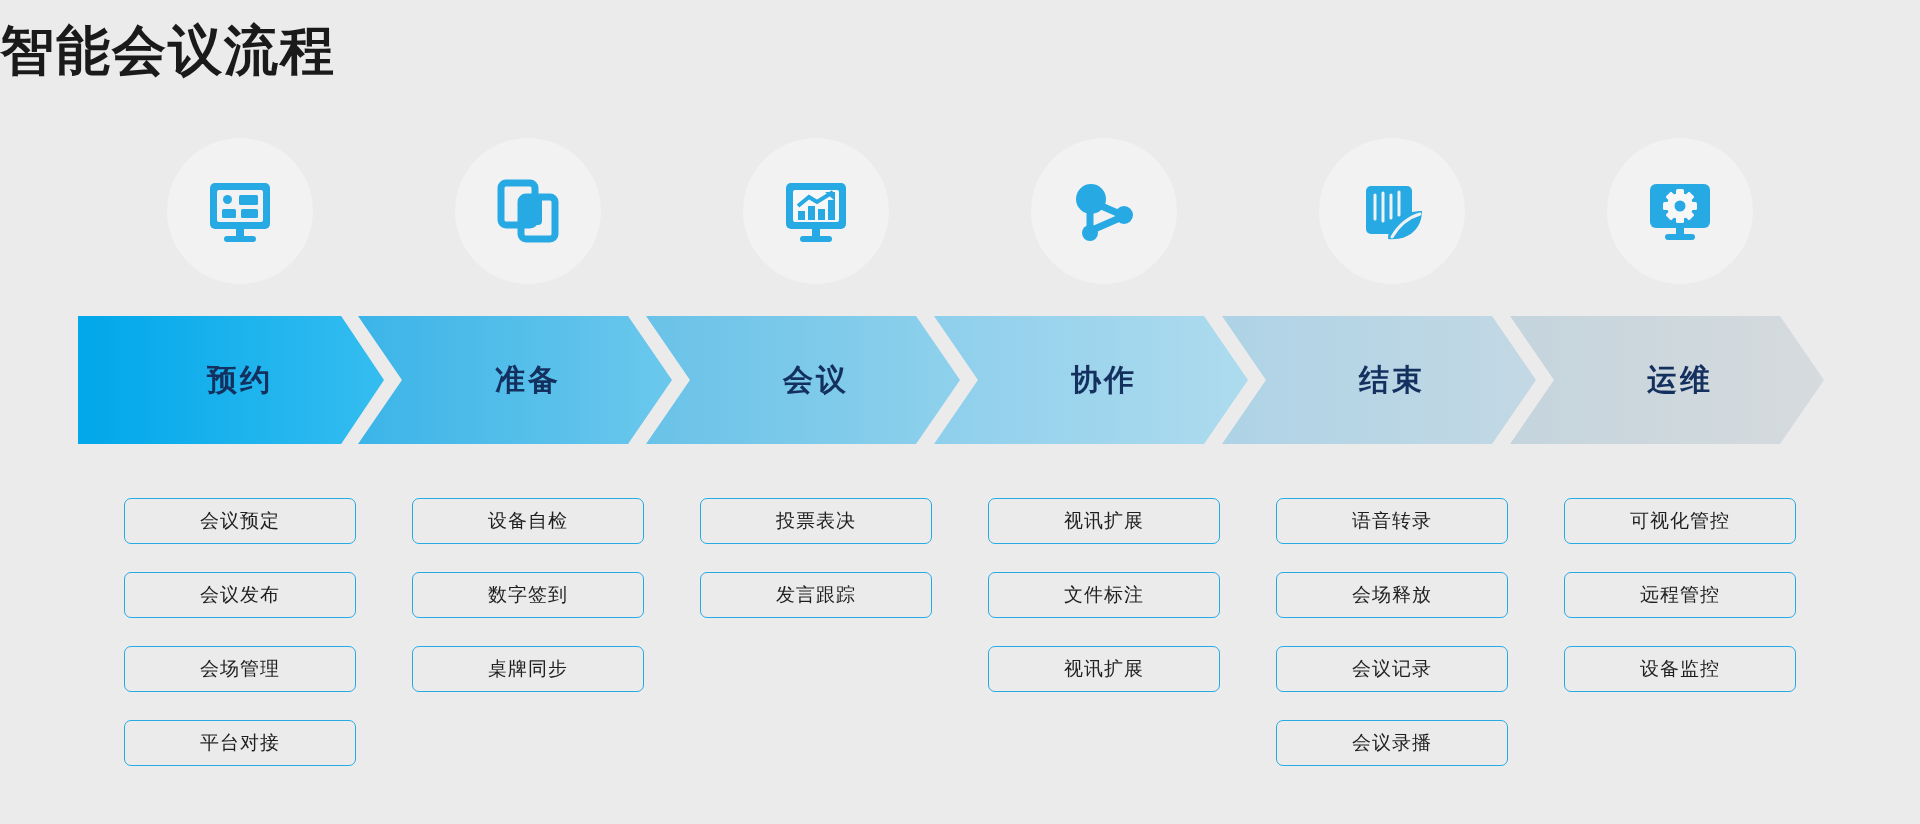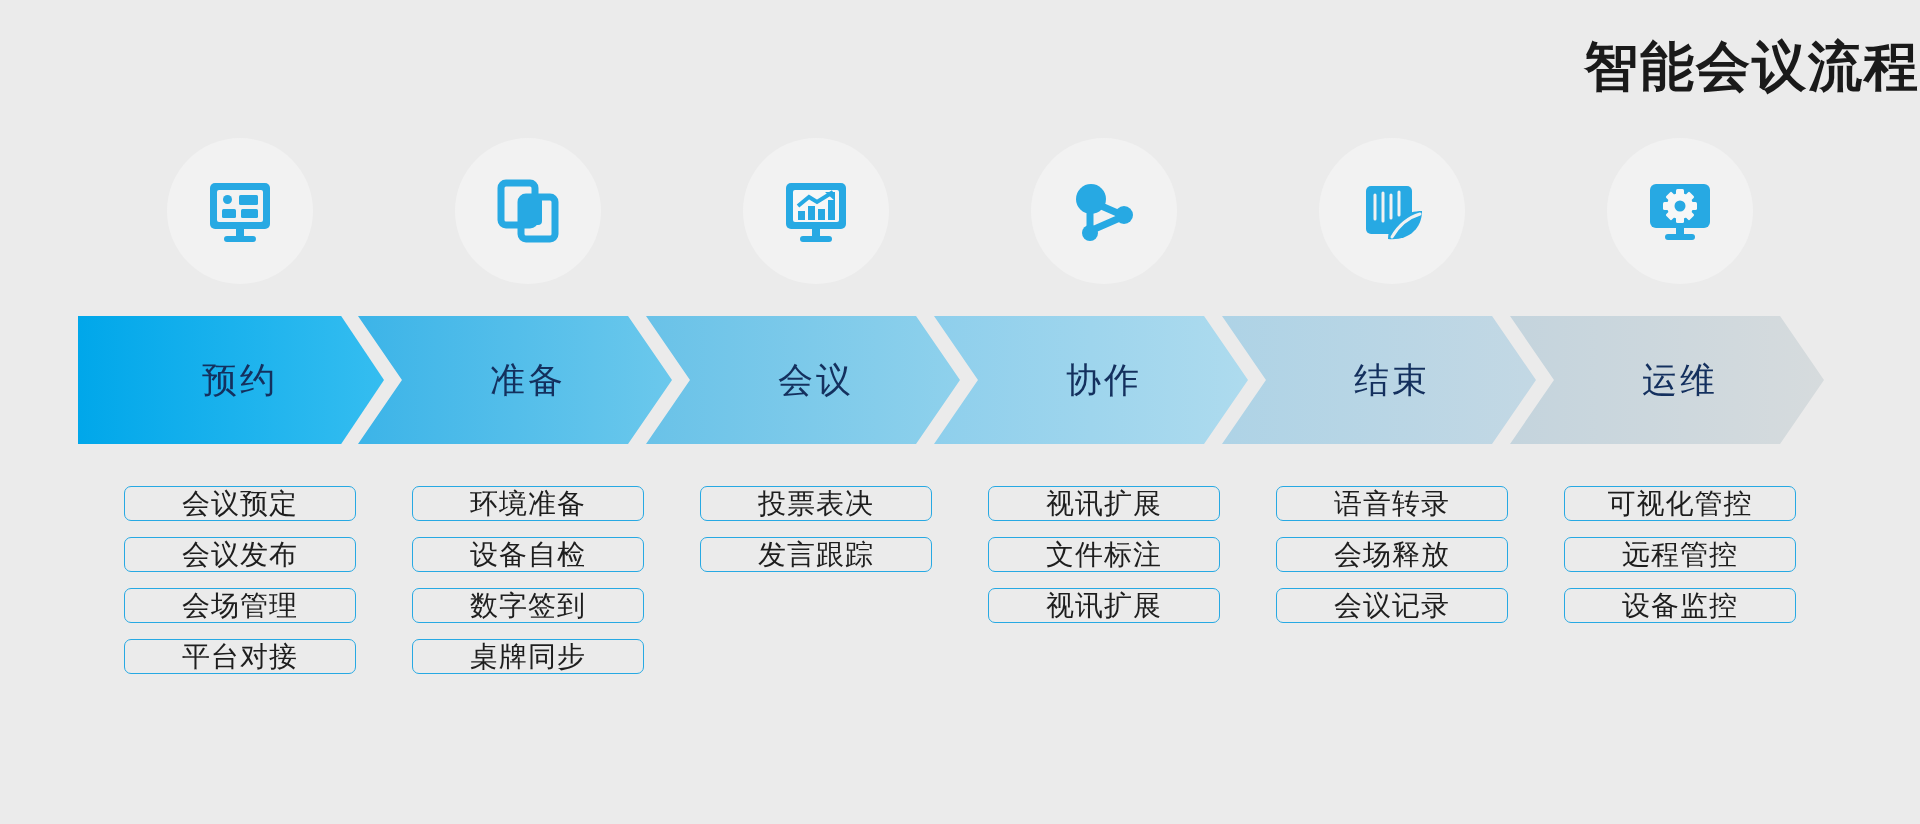--- a/index.html
+++ b/index.html
@@ -9,26 +9,26 @@
   body {
     width: 1920px;
     height: 824px;
     background: #ebebeb;
     font-family: "Liberation Sans", "DejaVu Sans", sans-serif;
     overflow: hidden;
     position: relative;
   }
 
   #page-title {
-    text-align: right;
+    text-align: left;
     font-size: 54px;
     font-weight: bold;
     color: #1a1a1a;
     letter-spacing: 2px;
-    padding-top: 34px;
+    padding-top: 18px;
     margin: 0;
     line-height: 1.2;
   }
 
   
   .stage-track {
     position: absolute;
     left: 96px;
     width: 1728px;
   }
@@ -76,51 +76,52 @@
     clip-path: polygon(0 0, 86% 0, 100% 50%, 86% 100%, 0 100%, 14% 50%);
   }
   .chevron:first-child .shape {
     left: -18px;
     width: 306px;
     clip-path: polygon(0 0, 86% 0, 100% 50%, 86% 100%, 0 100%);
   }
   .chevron-label {
     position: relative;
     z-index: 2;
-    font-size: 35px;
-    font-weight: normal;
+    font-size: 30px;
+    font-weight: bold;
     color: #14305e;
     letter-spacing: 3px;
   }
 
   
   #cards-row {
     top: 486px;
     display: flex;
   }
   .card-col {
     width: 288px;
     display: flex;
     flex-direction: column;
     align-items: center;
     gap: 16px;
   }
   .feature-card {
     width: 232px;
-    height: 35px;
+    height: 46px;
     box-sizing: border-box;
     border: 1.6px solid #27a9e3;
     border-radius: 7px;
     background: transparent;
     display: flex;
     align-items: center;
     justify-content: center;
-    font-size: 28px;
+    font-size: 19px;
     color: #1e1e1e;
     letter-spacing: 1px;
+    margin-top: 12px;
   }
 </style>
 </head>
 <body>
 
 <h1 id="page-title">智能会议流程</h1>
 
 <div class="stage-track" id="icon-row">
 
   <div class="icon-cell">
@@ -245,41 +246,41 @@
 <div class="stage-track" id="cards-row">
 
   <div class="card-col">
     <div class="feature-card">会议预定</div>
     <div class="feature-card">会议发布</div>
     <div class="feature-card">会场管理</div>
     <div class="feature-card">平台对接</div>
   </div>
 
   <div class="card-col">
-    <div class="feature-card">环境准备</div>
     <div class="feature-card">设备自检</div>
     <div class="feature-card">数字签到</div>
     <div class="feature-card">桌牌同步</div>
   </div>
 
   <div class="card-col">
     <div class="feature-card">投票表决</div>
     <div class="feature-card">发言跟踪</div>
   </div>
 
   <div class="card-col">
     <div class="feature-card">视讯扩展</div>
     <div class="feature-card">文件标注</div>
     <div class="feature-card">视讯扩展</div>
   </div>
 
   <div class="card-col">
     <div class="feature-card">语音转录</div>
     <div class="feature-card">会场释放</div>
     <div class="feature-card">会议记录</div>
+    <div class="feature-card">会议录播</div>
   </div>
 
   <div class="card-col">
     <div class="feature-card">可视化管控</div>
     <div class="feature-card">远程管控</div>
     <div class="feature-card">设备监控</div>
   </div>
 </div>
 
 </body></html>

